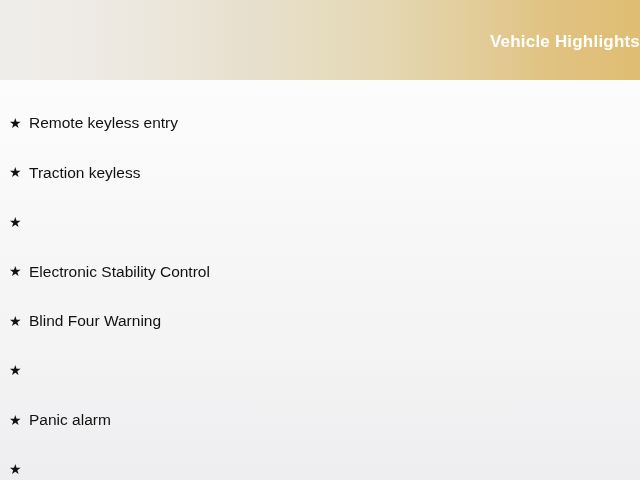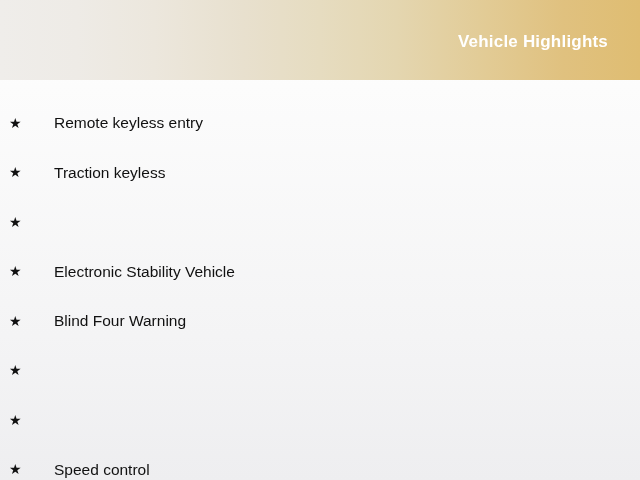--- a/index.html
+++ b/index.html
@@ -37,21 +37,20 @@
         #ece7dd 24%,
         #e8e0ce 38%,
         #e6dcc0 50%,
         #e4d6b0 62%,
         #e2cb95 76%,
         #e0c17f 88%,
         #dfbd72 100%);
     display: flex;
     align-items: center;
     justify-content: flex-end;
-    padding-right: 32px;
   }
 
   #header-title {
     color: #ffffff;
     font-size: 17px;
     font-weight: bold;
     letter-spacing: 0.2px;
     line-height: 1;
     white-space: nowrap;
     margin-top: 2px;
@@ -79,21 +78,20 @@
     font-size: 14px;
     line-height: 1;
     text-align: left;
   }
 
   .highlight-label {
     color: #111111;
     font-size: 15.5px;
     line-height: 1;
     white-space: nowrap;
-    margin-left: 25px;
   }
 </style>
 </head>
 <body>
 
 <div id="page">
 
   <div id="header">
     <div id="header-title">Vehicle Highlights</div>
   </div>
@@ -105,31 +103,31 @@
     </li>
     <li class="highlight-item">
       <span class="bullet-star">★</span>
       <span class="highlight-label">Traction keyless</span>
     </li>
     <li class="highlight-item">
       <span class="bullet-star">★</span>
     </li>
     <li class="highlight-item">
       <span class="bullet-star">★</span>
-      <span class="highlight-label">Electronic Stability Vehicle</span>
+      <span class="highlight-label">Electronic Stability Control</span>
     </li>
     <li class="highlight-item">
       <span class="bullet-star">★</span>
       <span class="highlight-label">Blind Four Warning</span>
     </li>
     <li class="highlight-item">
       <span class="bullet-star">★</span>
     </li>
     <li class="highlight-item">
       <span class="bullet-star">★</span>
+      <span class="highlight-label">Panic alarm</span>
     </li>
     <li class="highlight-item">
       <span class="bullet-star">★</span>
-      <span class="highlight-label">Speed control</span>
     </li>
   </ul>
 
 </div>
 
 </body></html>

